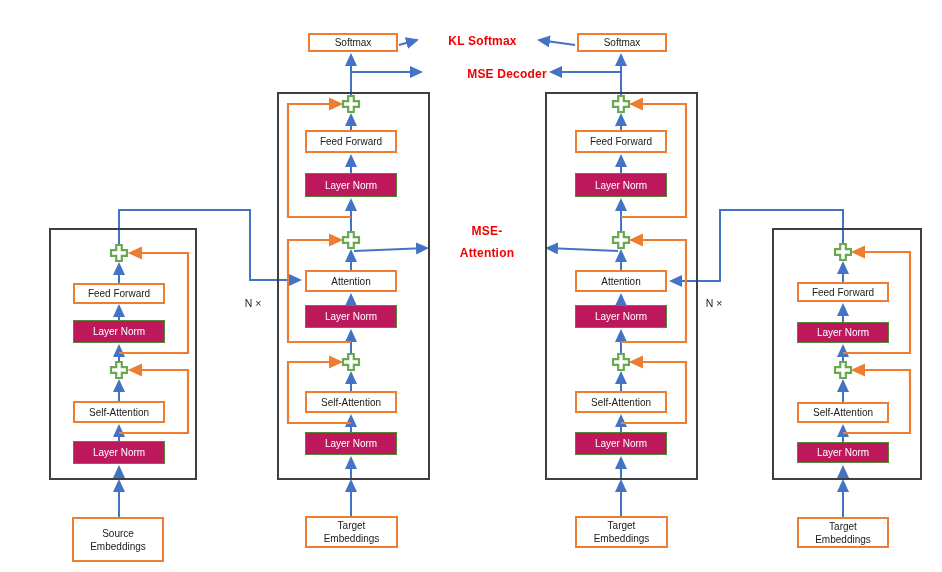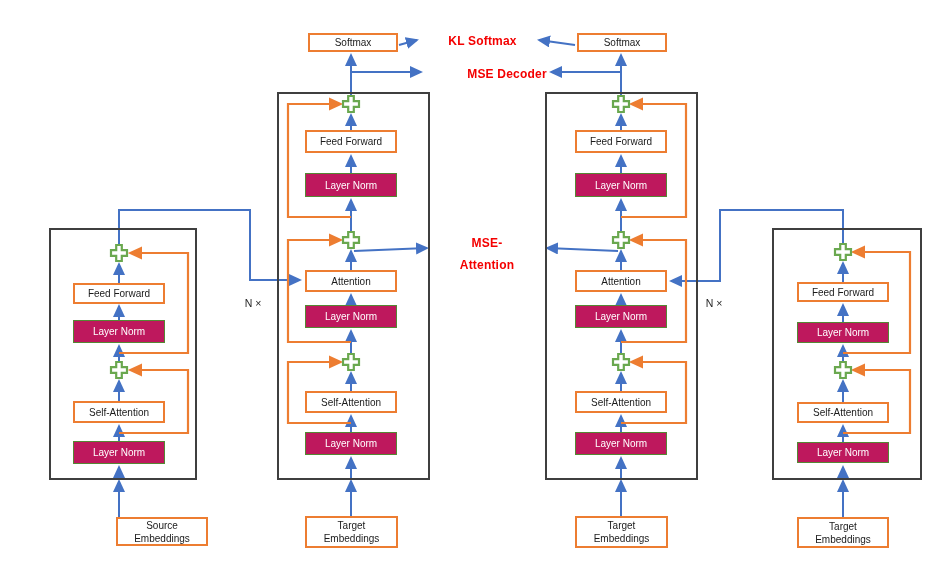--- a/index.html
+++ b/index.html
@@ -127,41 +127,41 @@
 
   <div class="box ob" style="left:308px;top:33px;width:90px;height:19px;">
       <span>Softmax</span>
     </div>
   <div class="box ob" style="left:577px;top:33px;width:90px;height:19px;">
       <span>Softmax</span>
     </div>
 
   <div class="loss" style="left:425px;top:30px;width:115px;">KL Softmax</div>
   <div class="loss" style="left:447px;top:63px;width:120px;">MSE Decoder</div>
-  <div class="loss" style="left:437px;top:232px;width:100px;">
+  <div class="loss" style="left:437px;top:220px;width:100px;">
     <span style="display:block;">MSE-</span>
     <span style="display:block;">Attention</span>
   </div>
 
   <div class="ntimes" style="left:240px;top:297px;width:26px;">N ×</div>
   <div class="ntimes" style="left:701px;top:297px;width:26px;">N ×</div>
 
   <div class="box ob" style="left:73px;top:283px;width:92px;height:21px;">
       <span>Feed Forward</span>
     </div>
   <div class="box gb" style="left:73px;top:320px;width:92px;height:23px;">
       <span>Layer Norm</span>
     </div>
   <div class="box ob" style="left:73px;top:401px;width:92px;height:22px;">
       <span>Self-Attention</span>
     </div>
   <div class="box gb" style="left:73px;top:441px;width:92px;height:23px;">
       <span>Layer Norm</span>
     </div>
-  <div class="box ob emb" style="left:72px;top:517px;width:92px;height:29px;margin-left:44px;">
+  <div class="box ob emb" style="left:72px;top:517px;width:92px;height:45px;">
     <span>Source</span>
     <span>Embeddings</span>
   </div>
 
   <div class="box ob" style="left:305px;top:130px;width:92px;height:23px;">
       <span>Feed Forward</span>
     </div>
   <div class="box gb" style="left:305px;top:173px;width:92px;height:24px;">
       <span>Layer Norm</span>
     </div>

